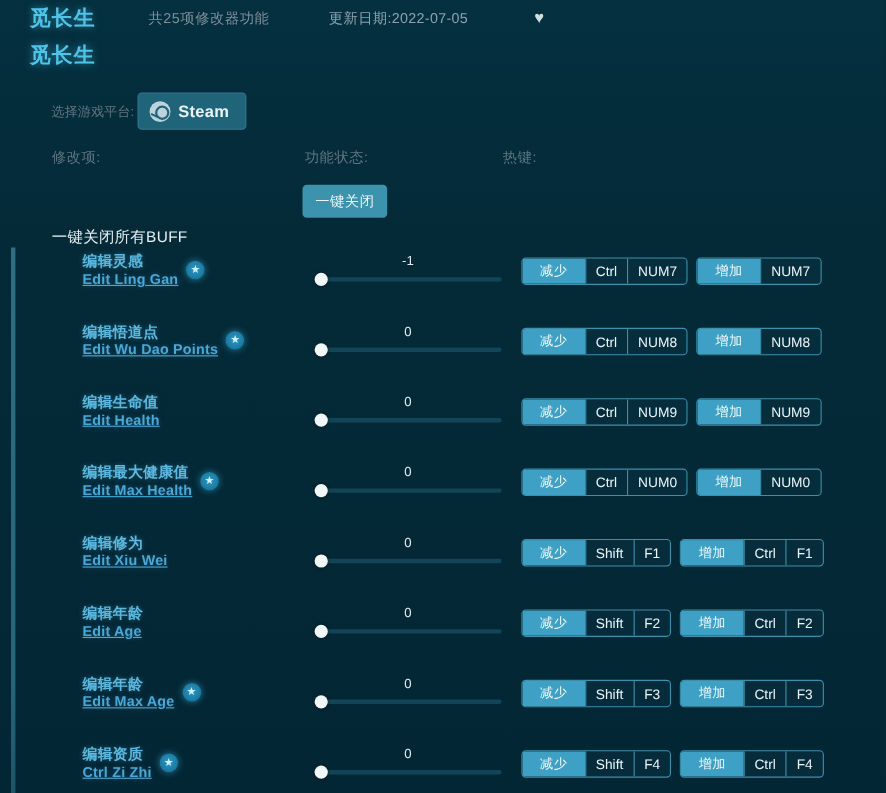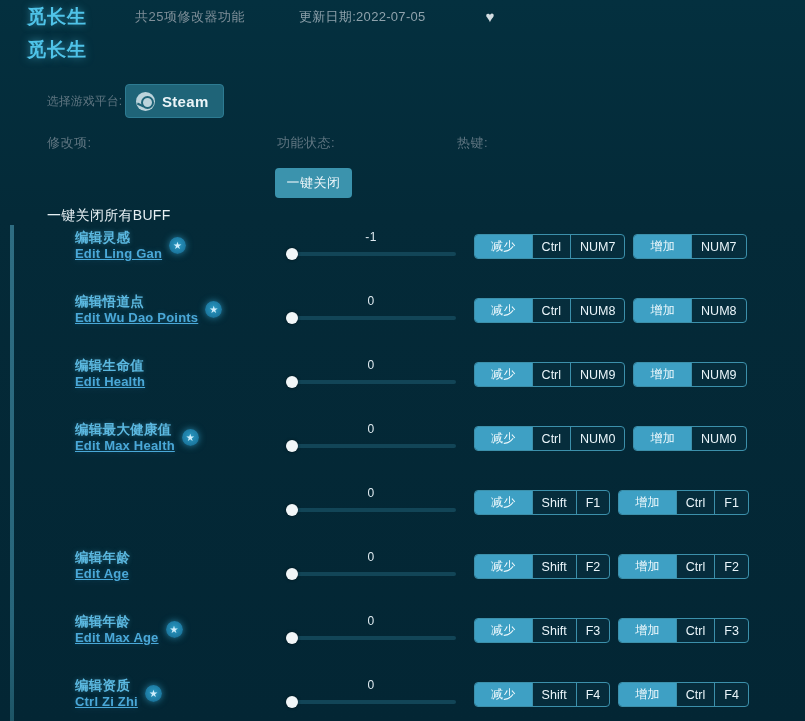--- a/index.html
+++ b/index.html
@@ -363,20 +363,27 @@
             <span class="key-cap">Ctrl</span>
             <span class="key-cap">NUM0</span>
           </div>
           <div class="key-group">
             <span class="key-action">增加</span>
             <span class="key-cap">NUM0</span>
           </div>
         </div>
       </div>
       <div class="cheat-row">
+        <div class="names">
+          <div class="names-text">
+            <div class="name-cn">编辑修为</div>
+            <div class="name-en">Edit Xiu Wei</div>
+          </div>
+          <span class="star-badge hidden">★</span>
+        </div>
         <div class="slider-wrap">
           <div class="slider-value">0</div>
           <div class="slider-track">
             <div class="slider-knob"></div>
           </div>
         </div>
         <div class="hotkeys">
           <div class="key-group">
             <span class="key-action">减少</span>
             <span class="key-cap">Shift</span>

